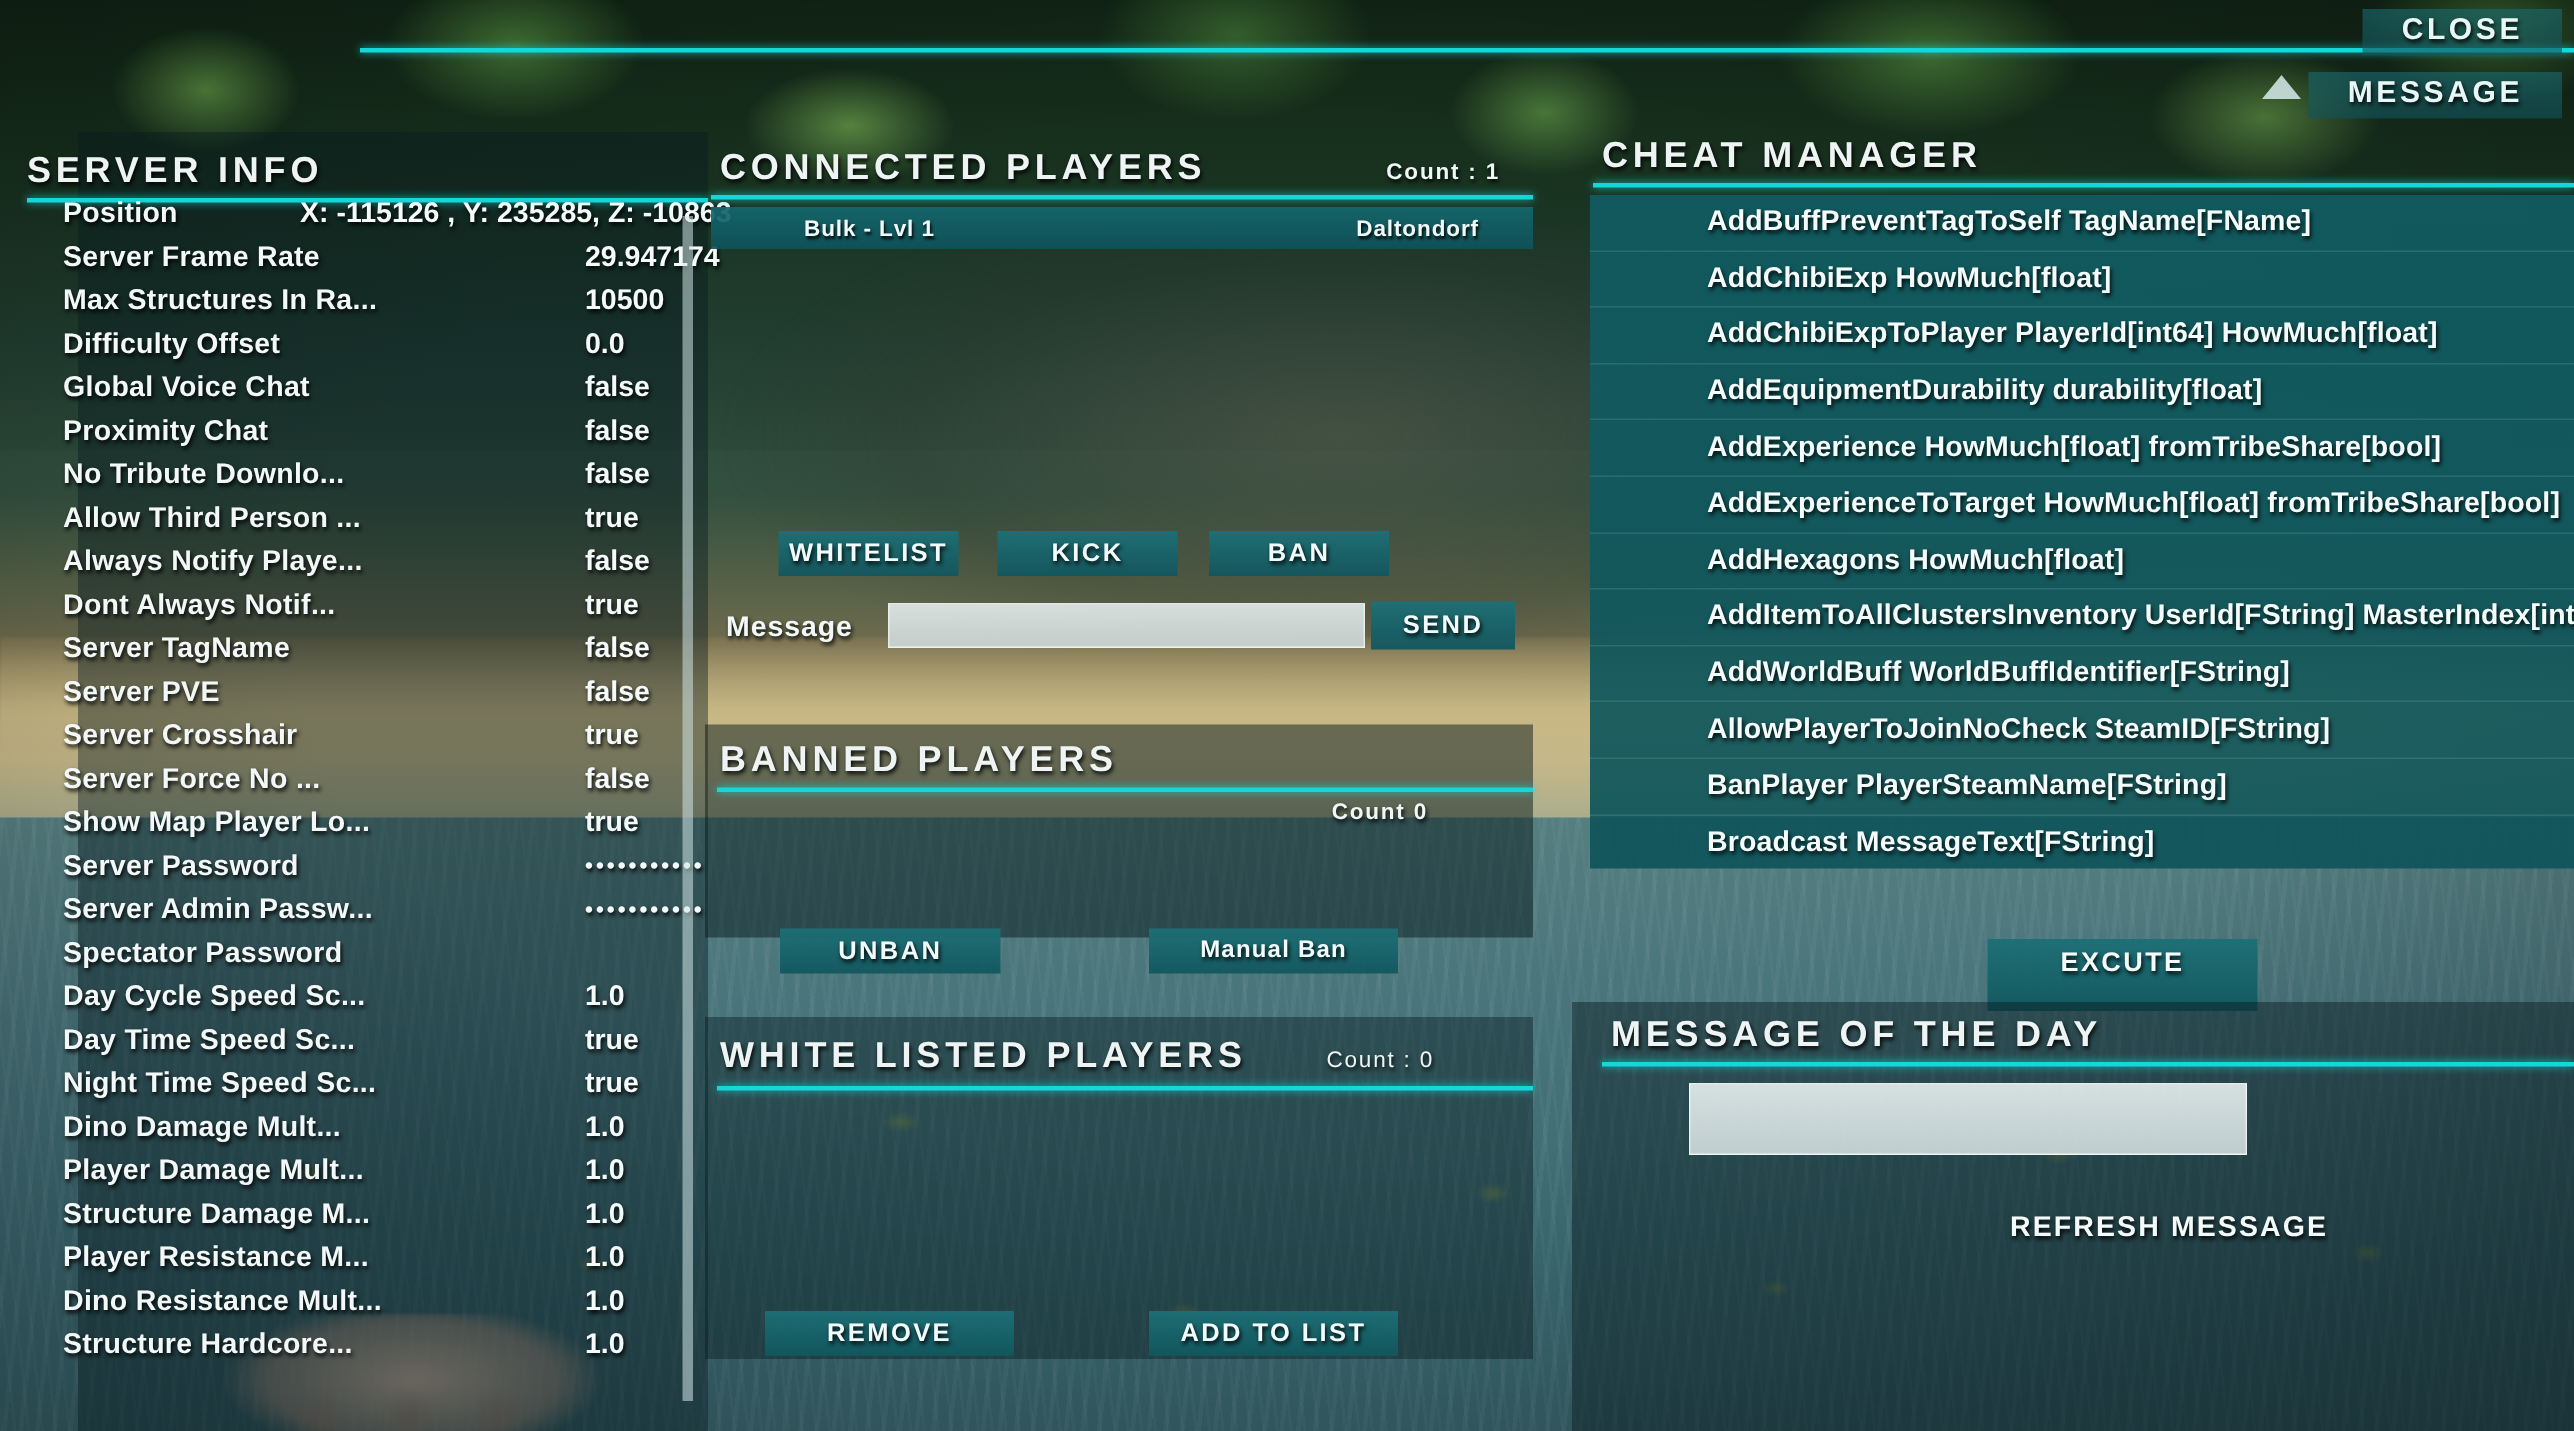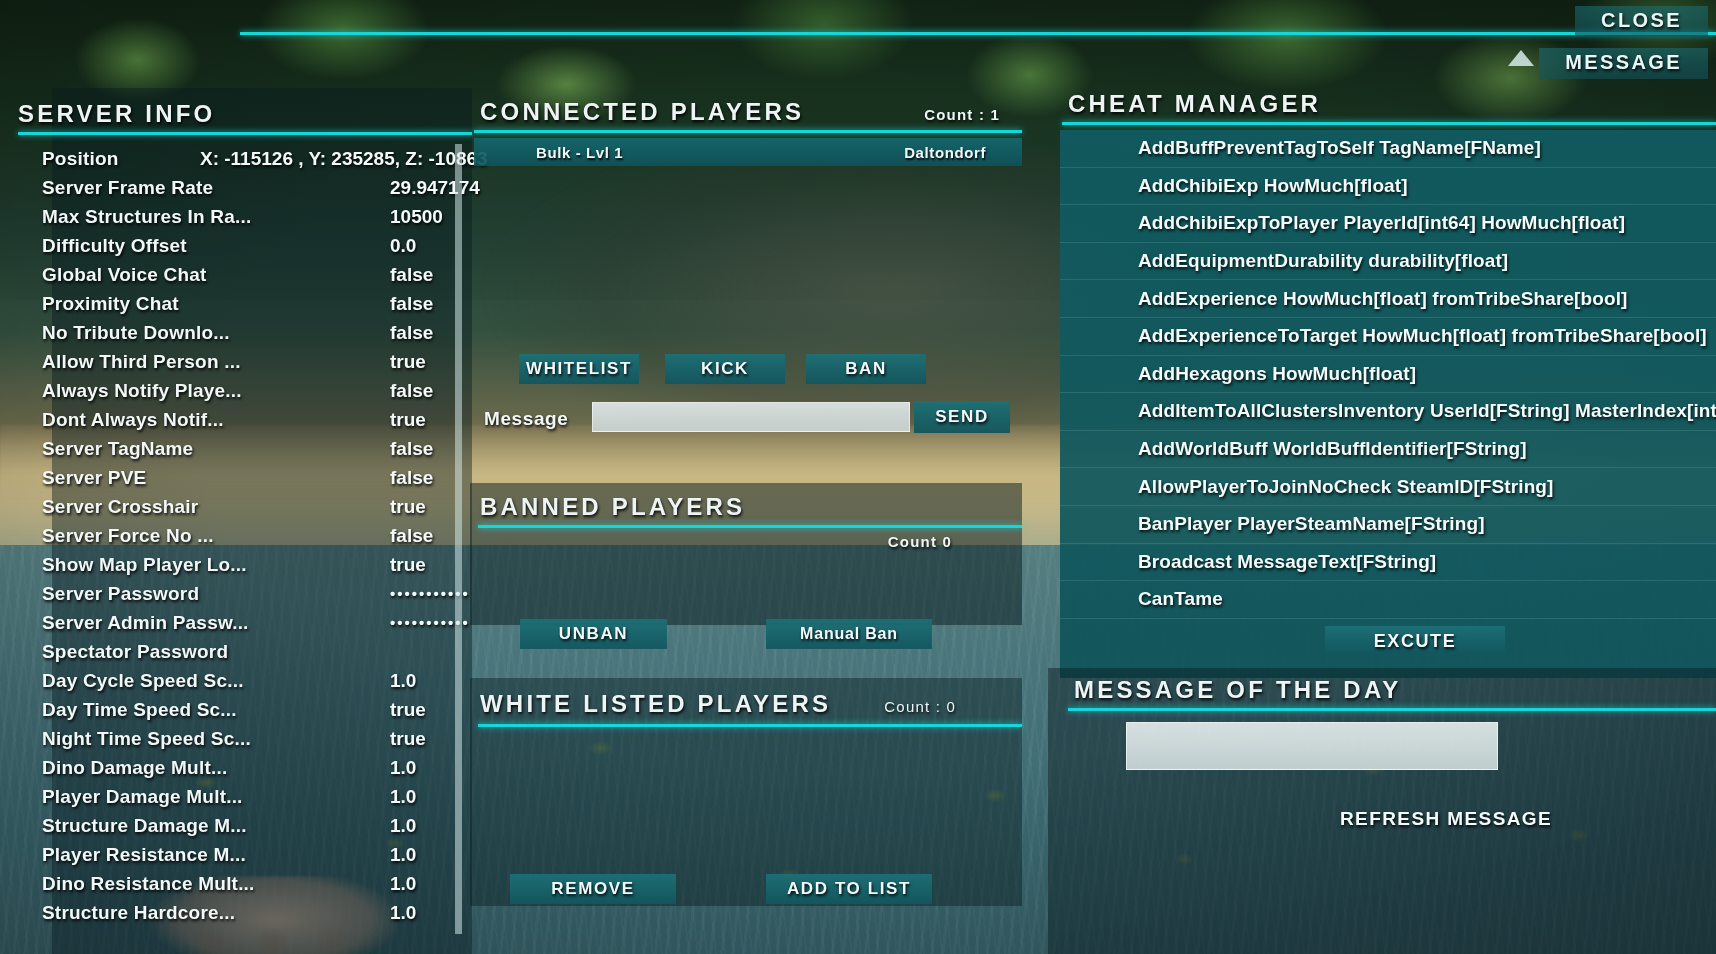--- a/index.html
+++ b/index.html
@@ -111,21 +111,21 @@
     position:absolute; right:182px; top:50px;
     width:0;height:0;border-left:13px solid transparent;border-right:13px solid transparent;
     border-bottom:16px solid rgba(215,235,235,.85);
   }
 
   
   #server-info { position:absolute; left:0; top:88px; width:472px; height:866px; }
   #server-info .shade { position:absolute; left:52px; top:0; right:0; bottom:0; background:rgba(6,26,30,.42); }
   #si-title { position:absolute; left:18px; top:12px; }
   #si-rule { position:absolute; left:18px; top:44px; width:454px; }
-  #si-list { position:absolute; left:0; top:56px; width:558px; height:810px; }
+  #si-list { position:absolute; left:0; top:40px; width:558px; height:810px; }
   .si-row {
     position:relative; height:29px; display:flex; align-items:center;
     padding:0 0 0 42px;
   }
   .si-key {
     color:#f2f7f7; font-size:19px; font-weight:bold; letter-spacing:.2px;
     text-shadow:1px 2px 3px rgba(0,0,0,.95); white-space:nowrap;
   }
   .si-val {
     position:absolute; left:390px; color:#f4f9f9; font-size:19px; font-weight:bold;
@@ -200,33 +200,33 @@
   #wl-rule { position:absolute; left:16px; top:46px; width:544px; }
   #wl-list { position:absolute; left:16px; top:54px; width:544px; height:120px; }
   #remove-button { left:48px; top:196px; width:166px; }
   #add-to-list-button { left:304px; top:196px; width:166px; }
 
   
   #cheat { position:absolute; left:1040px; top:80px; width:676px; height:560px; }
   #cm-title { position:absolute; left:28px; top:10px; }
   #cm-rule { position:absolute; left:22px; top:42px; width:654px; }
   #cm-list {
-    position:absolute; left:20px; top:50px; width:656px; height:548px; overflow:hidden;
+    position:absolute; left:20px; top:50px; width:656px; height:449px; overflow:hidden;
     background:linear-gradient(180deg, rgba(16,92,98,.92), rgba(14,84,90,.92));
   }
   .cheat-row {
     height:37.6px; display:flex; align-items:center; padding-left:78px;
     border-bottom:1px solid rgba(150,200,200,.18); cursor:pointer; white-space:nowrap;
   }
   .cheat-row span {
     color:#f4fbfb; font-size:19px; font-weight:bold; letter-spacing:.1px;
     text-shadow:1px 2px 3px rgba(0,0,0,.9);
   }
   #excute-button {
-    position:absolute; left:285px; top:546px; width:180px; height:28px; line-height:30px;
+    position:absolute; left:285px; top:546px; width:180px; height:48px; line-height:30px;
     text-align:center; color:#f4fbfb; font-size:18px; font-weight:bold; letter-spacing:1.6px;
     text-shadow:1px 2px 3px rgba(0,0,0,.95); cursor:pointer;
     background:linear-gradient(180deg, rgba(28,112,118,.95), rgba(18,86,94,.95));
   }
 
   
   #motd { position:absolute; left:1040px; top:660px; width:676px; height:294px; }
   #motd .shade { position:absolute; left:8px; top:8px; right:0; bottom:0; background:rgba(8,26,30,.45); }
   #motd-title { position:absolute; left:34px; top:16px; }
   #motd-rule { position:absolute; left:28px; top:48px; width:648px; }

